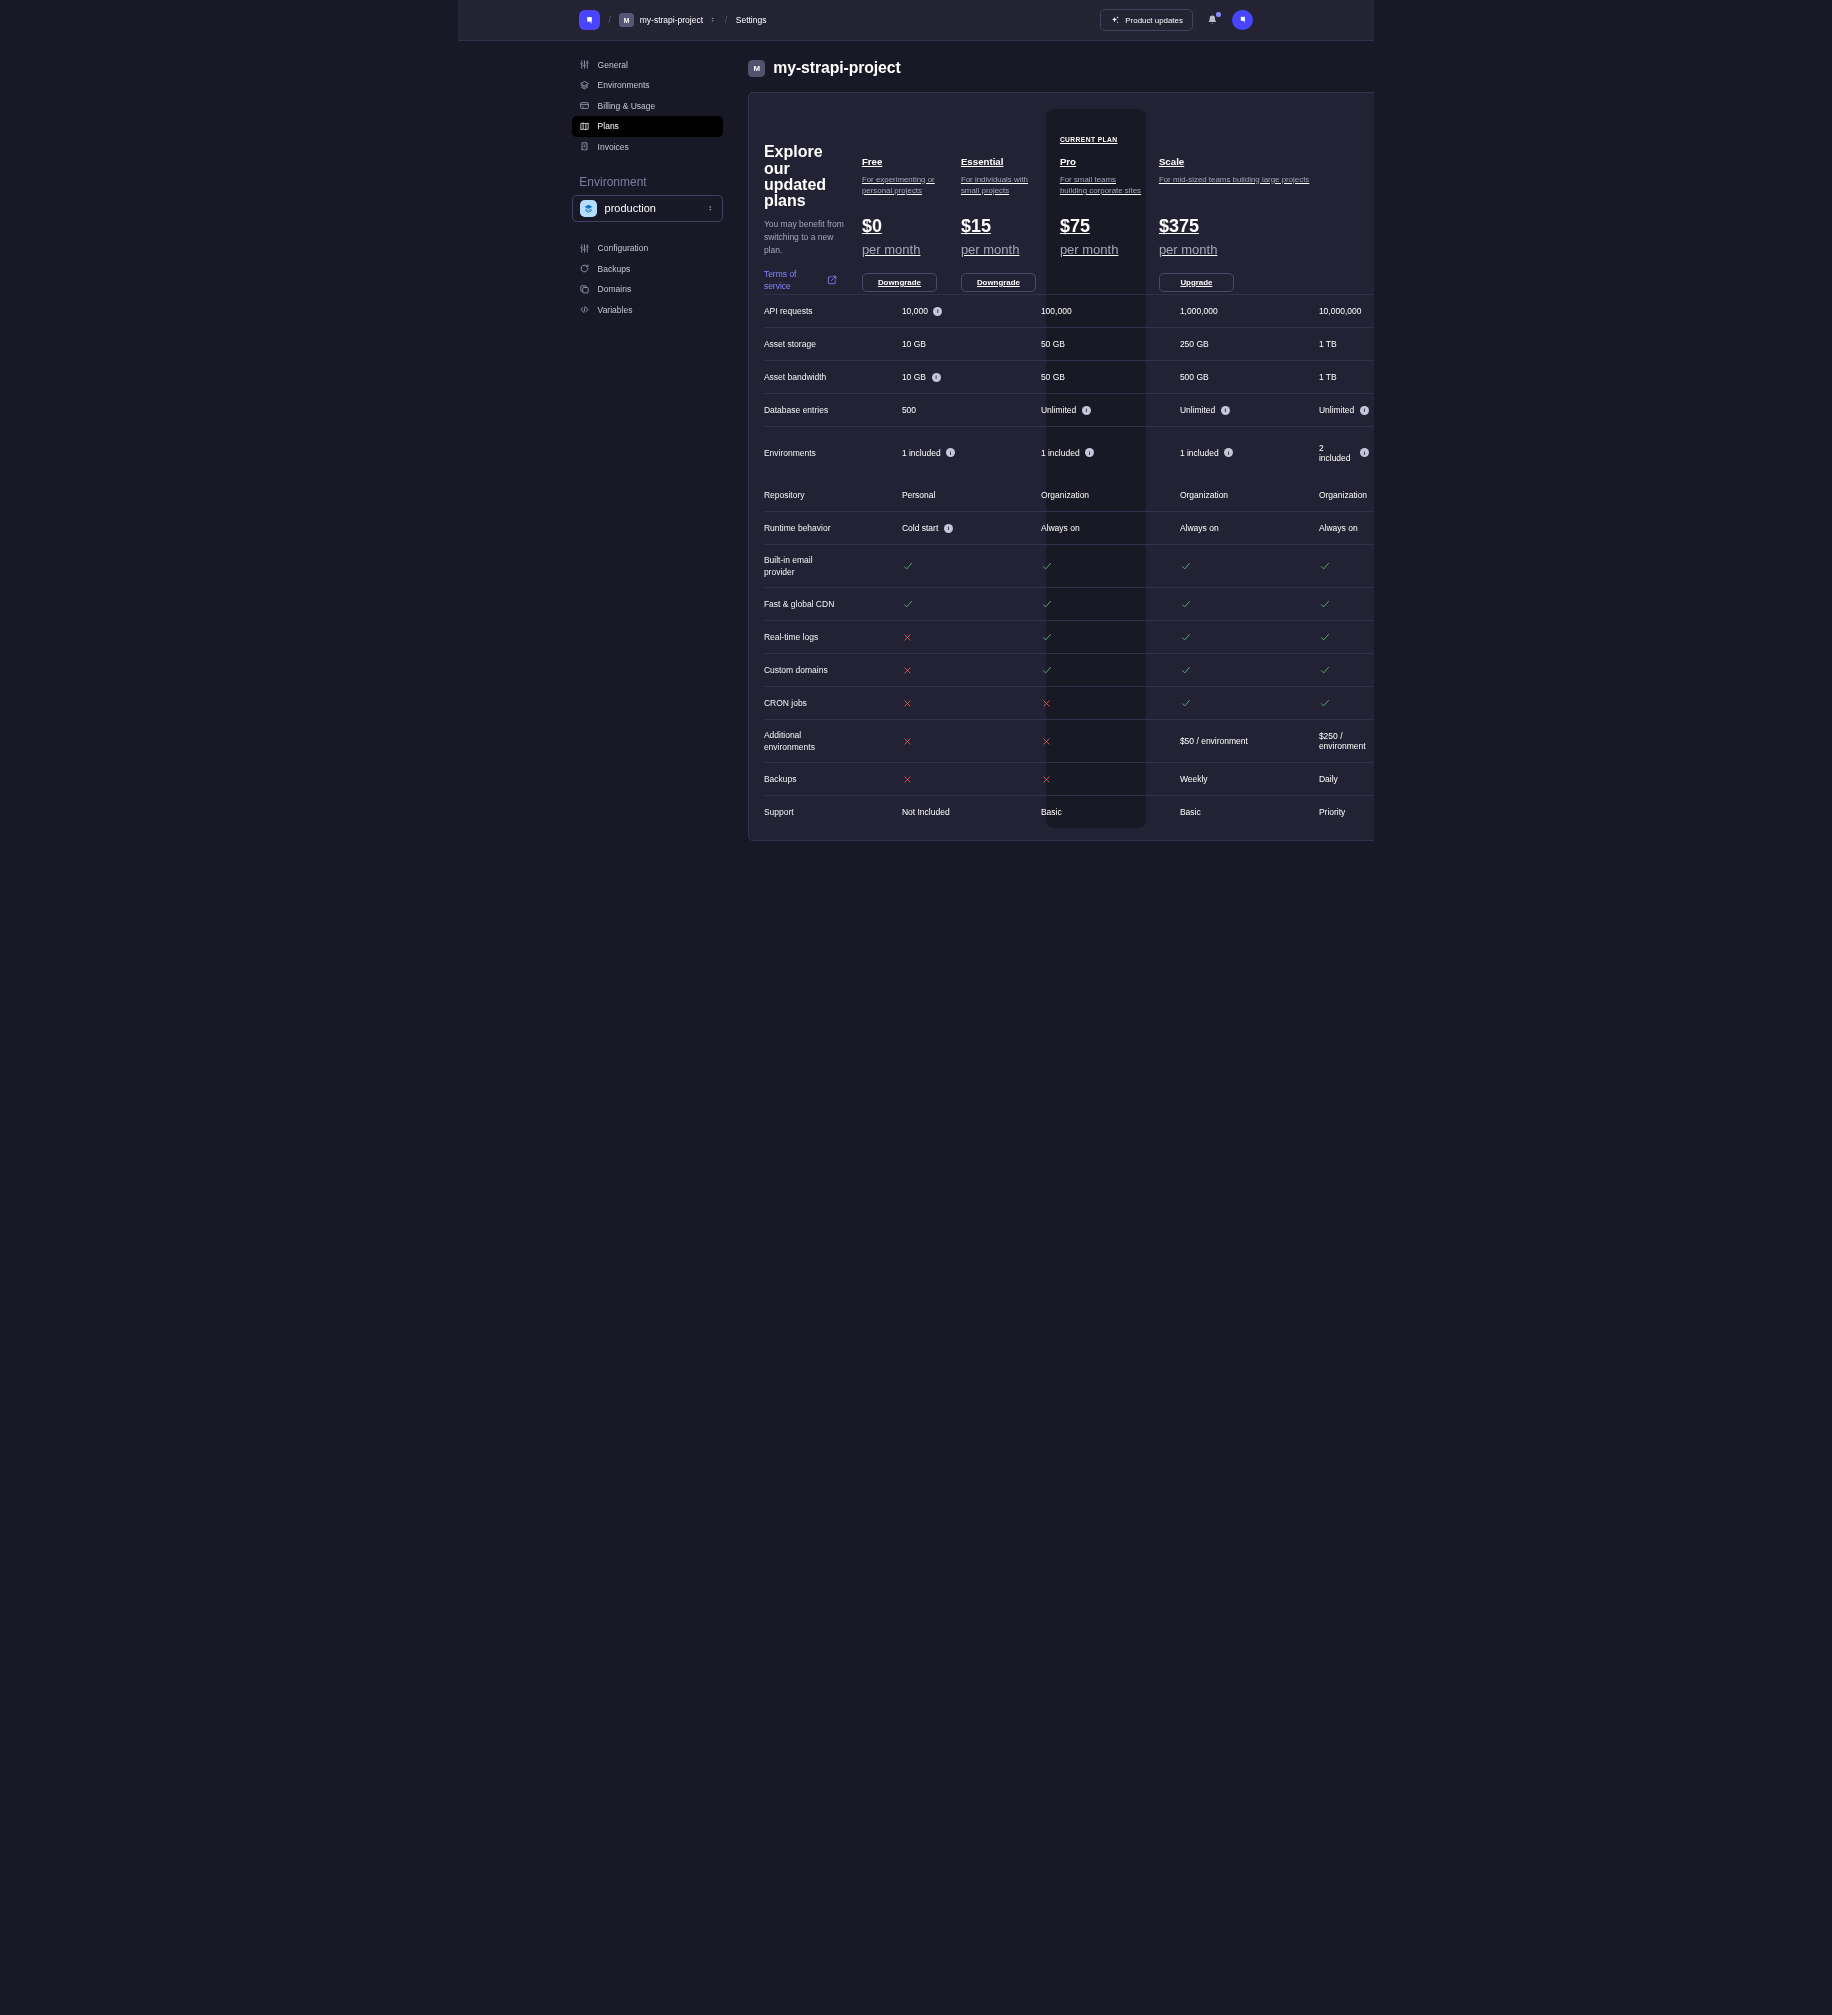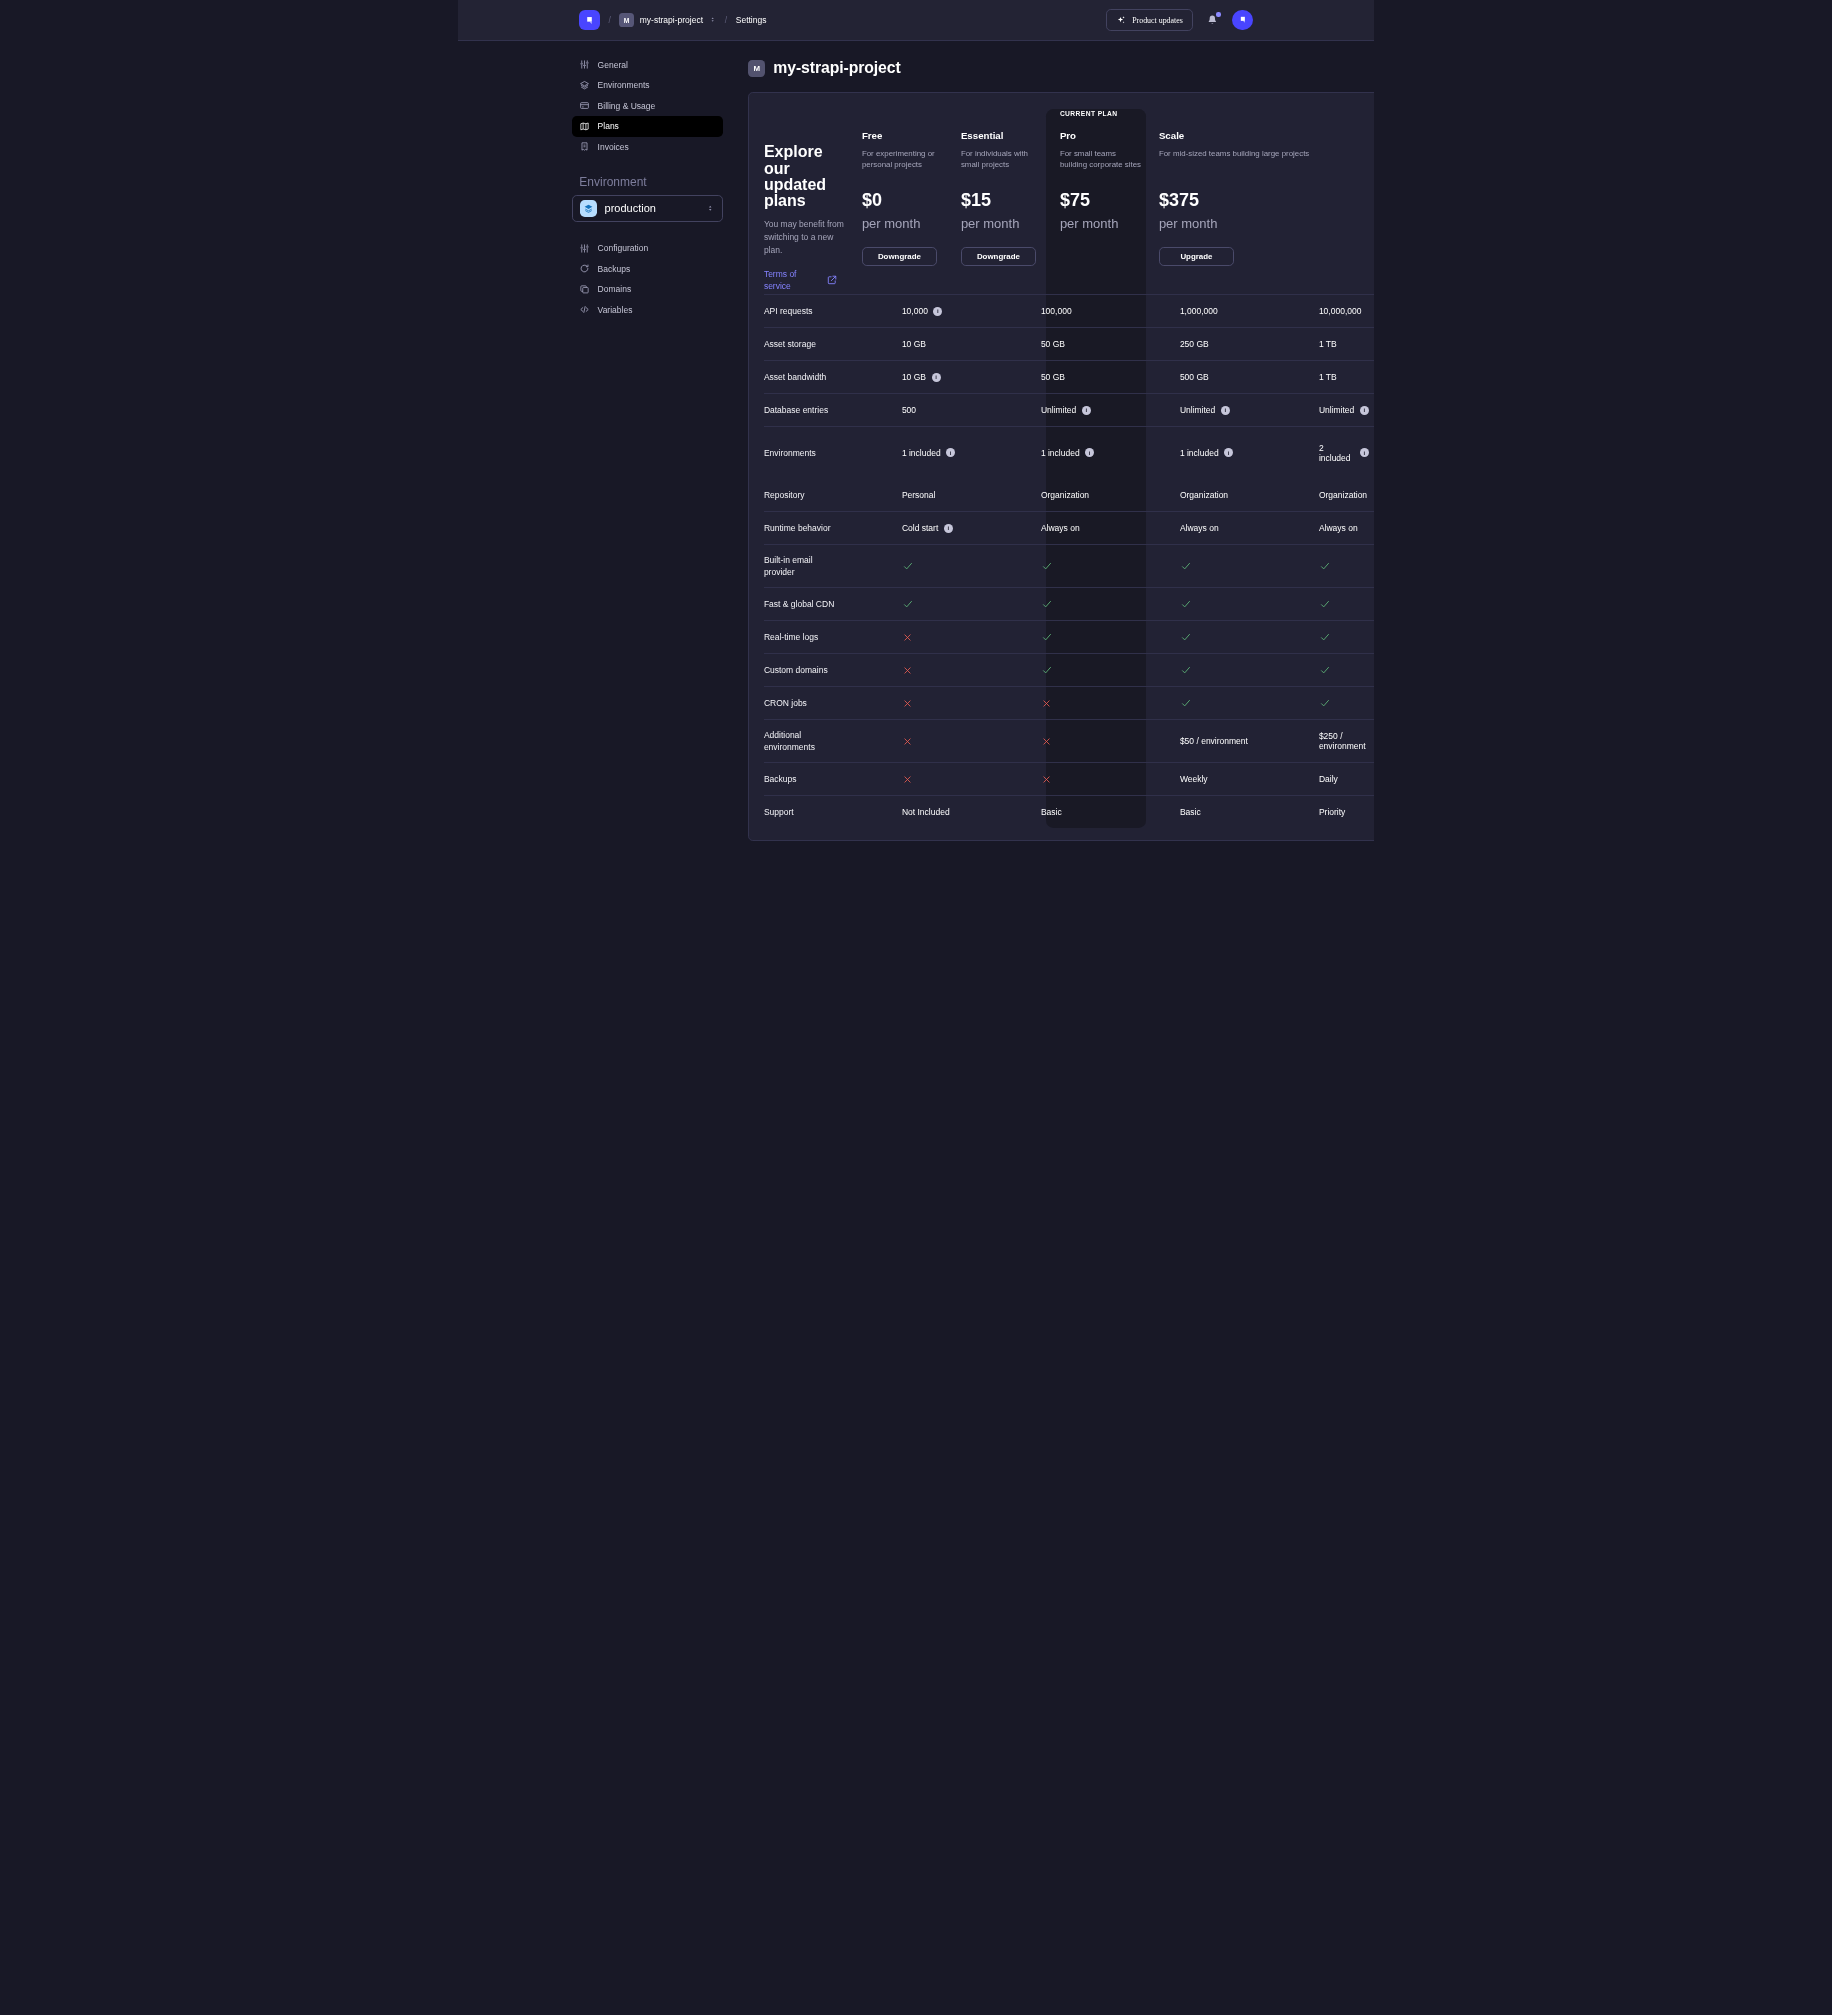--- a/index.html
+++ b/index.html
@@ -20,21 +20,21 @@
   .sep { color:#5e5e7a; font-size:8.5px; }
   .crumb-project { display:flex; align-items:center; gap:6px; cursor:pointer; }
   .badge-m { width:14.5px; height:14.5px; border-radius:3.6px; background:#565677; color:#fff;
     font-size:6.7px; font-weight:700; display:flex; align-items:center; justify-content:center; }
   .crumb-name { font-size:8.5px; color:#fff; }
   .unfold { color:#8e8ea9; }
   .crumb-settings { font-size:8.5px; color:#fff; }
   .topbar-right { display:flex; align-items:center; gap:13.3px; }
   .btn-updates { display:flex; align-items:center; gap:5.5px; height:22px; padding:0 9px;
     background:transparent; border:0.6px solid #42425f; border-radius:4.8px; color:#fff;
-    font-size:7.9px; font-weight:500; font-family:Liberation Serif, serif; cursor:pointer; }
+    font-size:7.9px; font-weight:500; font-family:Liberation Sans, sans-serif; cursor:pointer; }
   .btn-updates .ic { color:#fff; }
   .bell { position:relative; color:#bcbcd1; cursor:pointer; }
   .bell .dot { position:absolute; top:-1.2px; right:-1.8px; width:4.2px; height:4.2px; border-radius:50%; background:#8c8aff; }
   .avatar { width:20.6px; height:20.6px; border-radius:50%; background:var(--accent);
     display:flex; align-items:center; justify-content:center; cursor:pointer; }
 
   
   .layout { width:688px; margin:13.3px auto 0; display:flex; gap:25.4px; }
   .sidebar { width:151px; flex:0 0 151px; }
   .nav { display:flex; flex-direction:column; }
@@ -66,21 +66,21 @@
     grid-template-columns:98px 99px 99px 99px auto; }
 
   
   .header-grid { min-height:201px; }
   .intro { padding-top:51px; }
   .intro h2 { font-size:16px; font-weight:700; line-height:16.4px; width:80px; }
   .intro p { margin-top:8.5px; font-size:8.5px; line-height:12.7px; color:#a5a5ba; width:88px; }
   .terms { margin-top:12px; display:flex; align-items:center; }
   .terms a { width:44px; font-size:8.5px; line-height:12px; color:var(--link); text-decoration:none; cursor:pointer; }
   .terms .ext { margin-left:18px; color:var(--link); cursor:pointer; }
-  .plan-col { padding-top:17px; padding-right:14.5px; }
+  .plan-col { padding-top:43px; padding-right:14.5px;text-decoration:underline; }
   .chip { height:8.5px; font-size:6.7px; font-weight:600; letter-spacing:0.4px; color:#fff; }
   .plan-name { margin-top:11px; font-size:9.7px; font-weight:600; line-height:12px; }
   .plan-desc { margin-top:6px; height:38px; font-size:7.9px; line-height:11.5px; color:#a5a5ba; }
   .plan-price { margin-top:4.8px; font-size:18px; font-weight:700; line-height:20.6px; }
   .plan-period { margin-top:4.8px; font-size:13px; color:#a5a5ba; }
   .plan-btn { margin-top:15.8px; width:75px; height:19.4px; background:transparent;
     border:0.6px solid #4a4a6a; border-radius:4.8px; color:#fff; font-size:7.9px; font-weight:600;
     font-family:inherit; cursor:pointer; display:block; }
 
   

